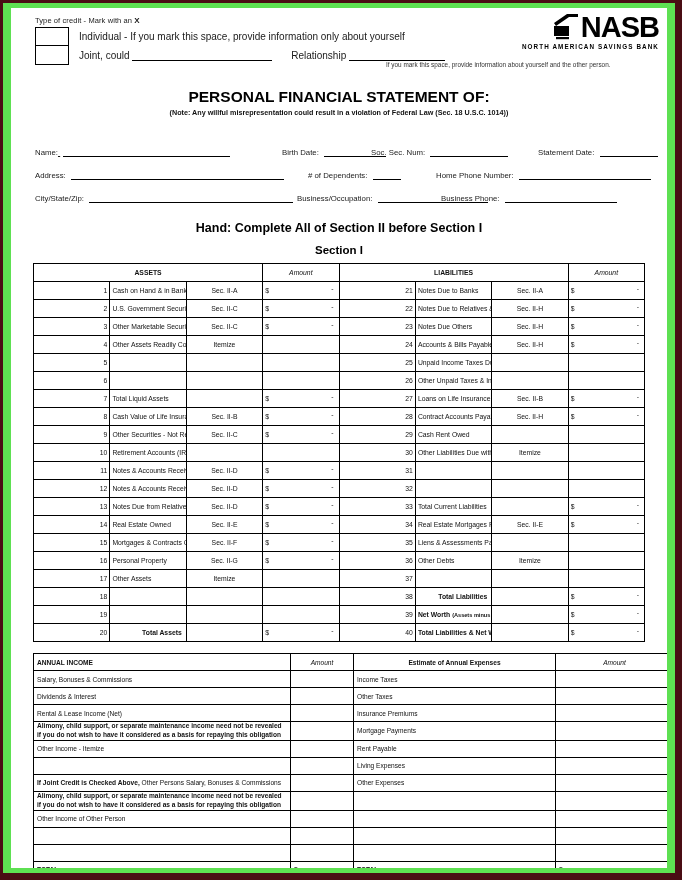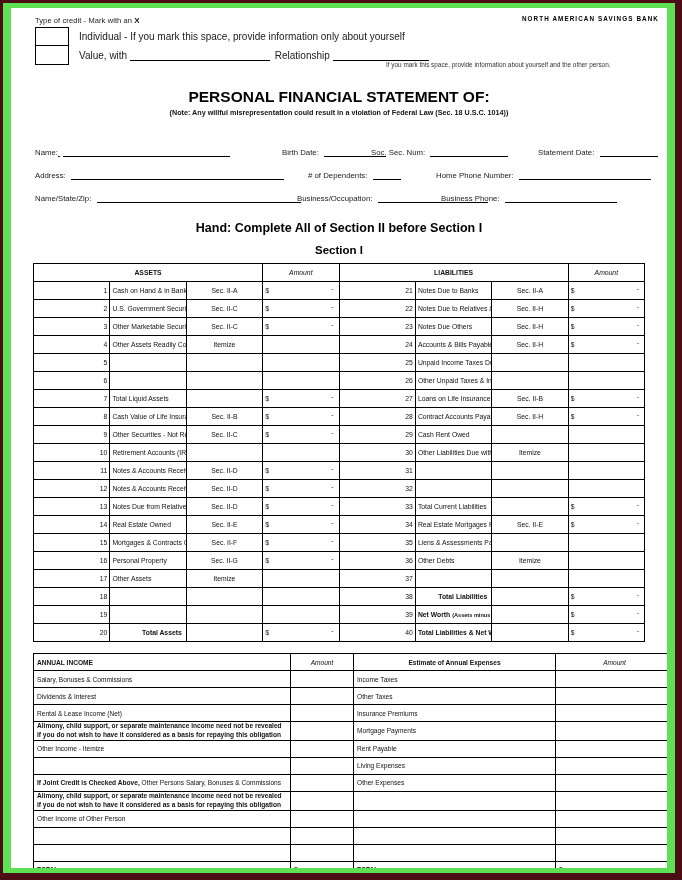--- a/index.html
+++ b/index.html
@@ -116,30 +116,40 @@
 
     <div id="credit-block">
       <div id="credit-title">
         <span>Type of credit - Mark with an </span><b>X</b>
       </div>
       <div class="chk-wrap">
         <div class="chkbox"></div>
         <div class="chkbox second"></div>
         <div class="chk-row r1">Individual - If you mark this space, provide information only about yourself</div>
         <div class="chk-row r2">
-          <span>Value, with</span>
+          <span>Joint, could</span>
           <span class="ul" style="width:140px"></span>
-          <span style="margin-left:2px">Relationship</span>
+          <span style="margin-left:16px">Relationship</span>
           <span class="ul" style="width:96px"></span>
         </div>
       </div>
     </div>
     <div id="joint-note">If you mark this space, provide information about yourself and the other person.</div>
 
     <div id="logo">
+      <div id="logo-main">
+        <span id="logo-mark">
+          <svg width="26" height="27" viewBox="0 0 26 27">
+            <path d="M1 9 L14 0 L25 0 L25 3 L16 3 L3 12 Z" fill="#000"></path>
+            <rect x="1" y="12" width="15" height="10" fill="#000"></rect>
+            <rect x="3" y="23" width="13" height="2.2" fill="#000"></rect>
+          </svg>
+        </span>
+        <span id="logo-text">NASB</span>
+      </div>
       <div id="logo-sub">NORTH AMERICAN SAVINGS BANK</div>
     </div>
 
     <div id="doc-title">PERSONAL FINANCIAL STATEMENT OF:</div>
     <div id="doc-note">(Note: Any willful misrepresentation could result in a violation of Federal Law (Sec. 18 U.S.C. 1014))</div>
 
     <div class="idrow" style="left:24px;top:140px;text-decoration:underline;">
       <span class="idlabel">Name:</span>
       <span class="line" style="width:167px"></span>
     </div>
@@ -163,21 +173,21 @@
     <div class="idrow" style="left:297px;top:163px;">
       <span class="idlabel"># of Dependents:</span>
       <span class="line" style="width:28px"></span>
     </div>
     <div class="idrow" style="left:425px;top:163px;">
       <span class="idlabel">Home Phone Number:</span>
       <span class="line" style="width:132px"></span>
     </div>
 
     <div class="idrow" style="left:24px;top:186px;">
-      <span class="idlabel">Name/State/Zip:</span>
+      <span class="idlabel">City/State/Zip:</span>
       <span class="line" style="width:204px"></span>
     </div>
     <div class="idrow" style="left:286px;top:186px;">
       <span class="idlabel">Business/Occupation:</span>
       <span class="line" style="width:110px"></span>
     </div>
     <div class="idrow" style="left:430px;top:186px;">
       <span class="idlabel">Business Phone:</span>
       <span class="line" style="width:112px"></span>
     </div>

